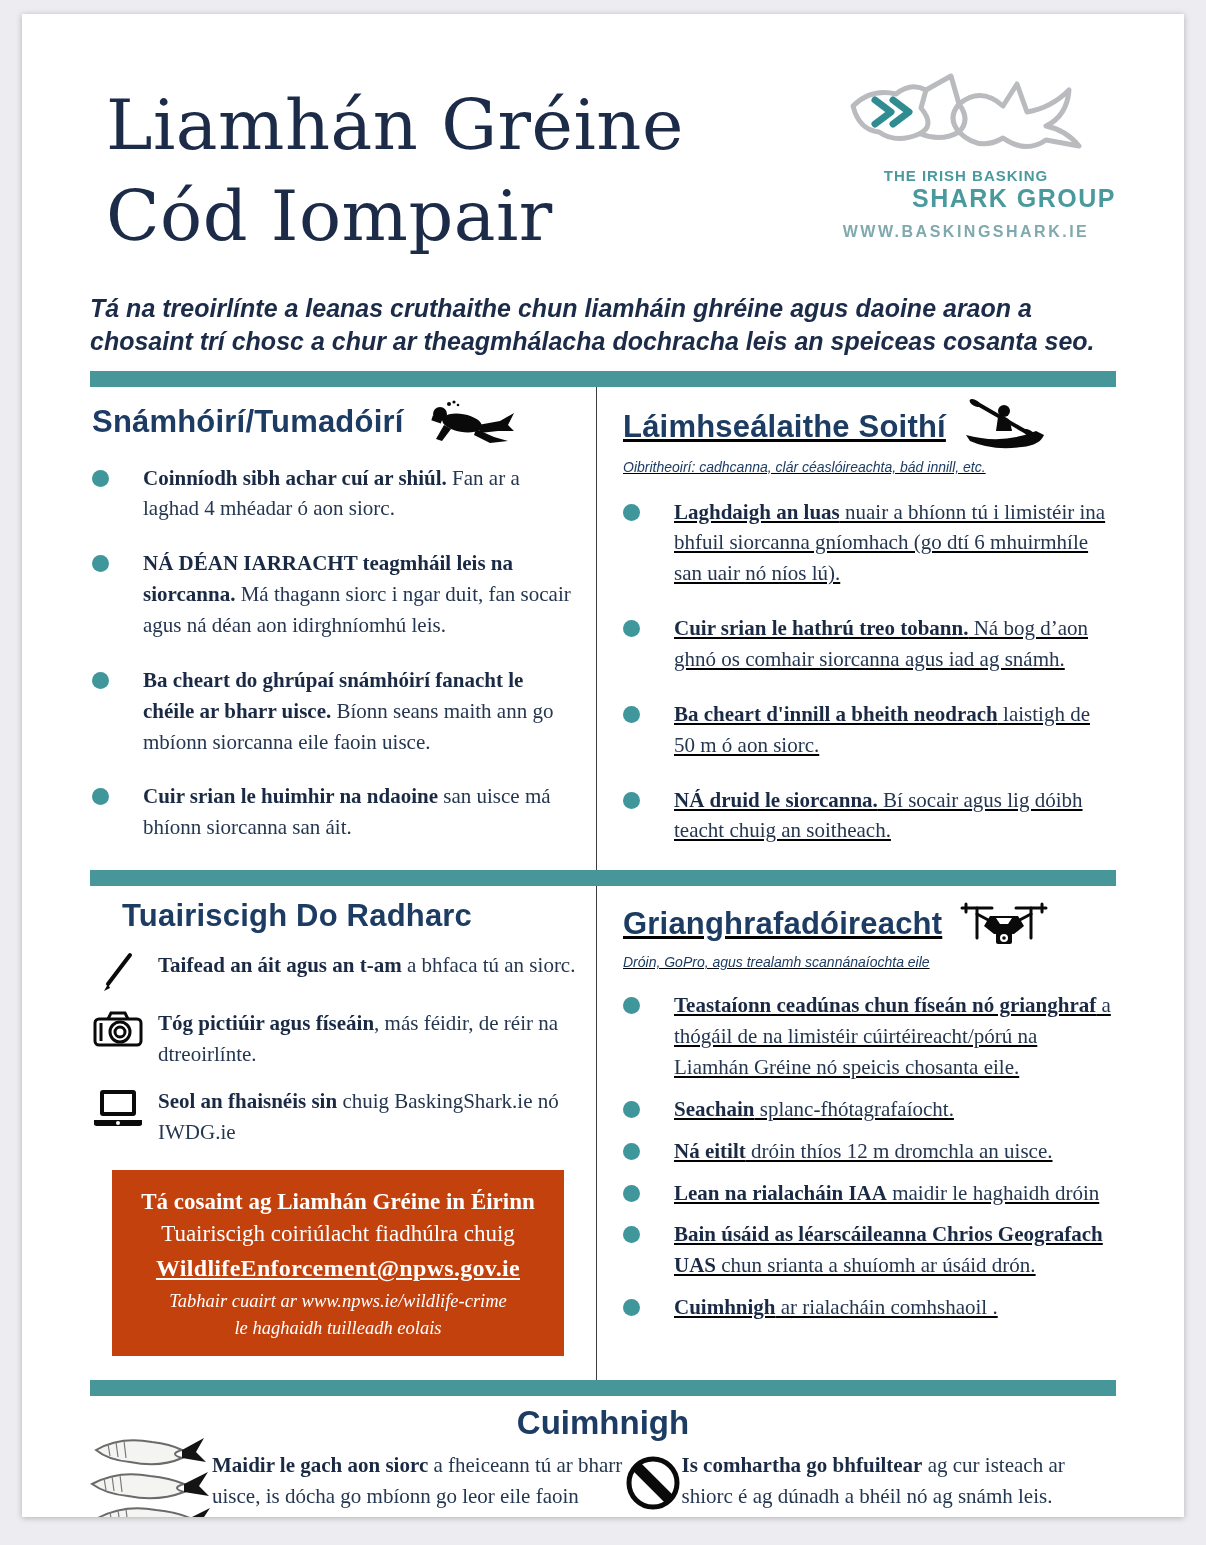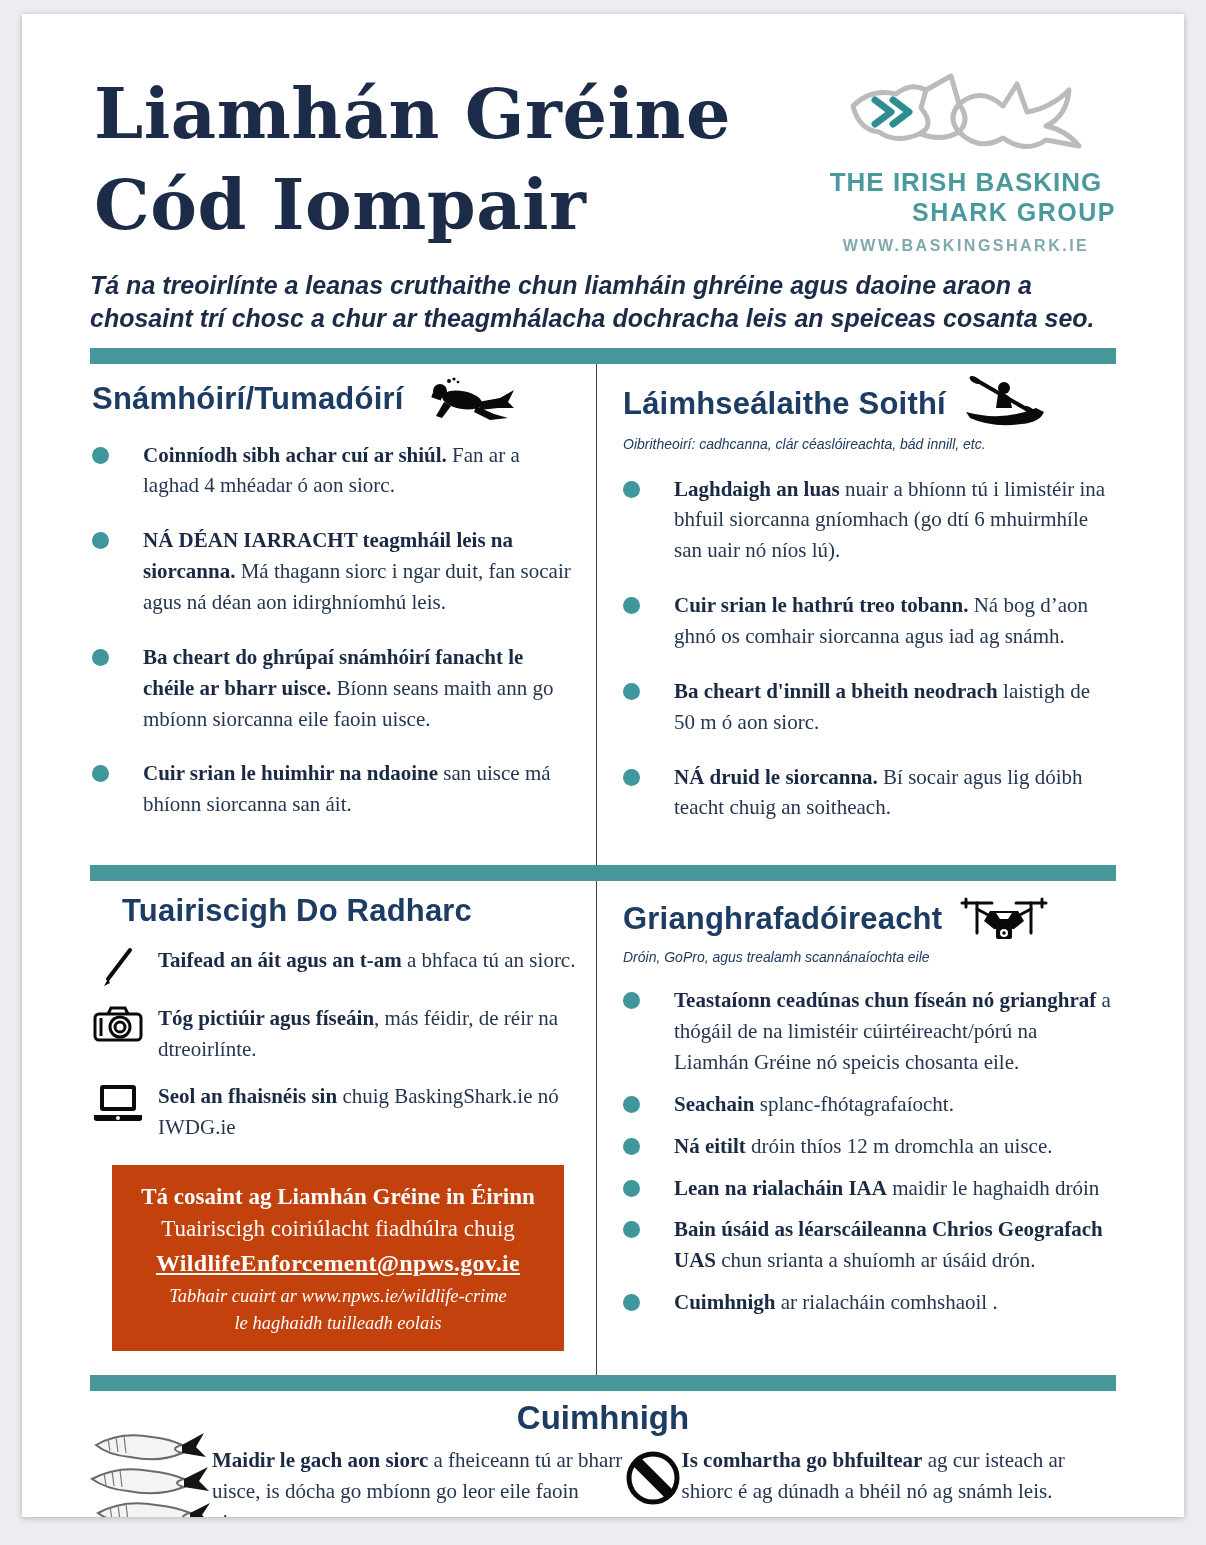--- a/index.html
+++ b/index.html
@@ -1,33 +1,33 @@
 <!DOCTYPE html>
 <html><head>
 <meta charset="utf-8">
 <style>
   html,body{margin:0;padding:0;background:#ededf1;}
   body{width:1206px;height:1545px;overflow:hidden;font-family:"Liberation Serif",serif;}
   .sheet{background:#ffffff;margin:14px 22px;height:1503px;padding:50px 68px 0;box-sizing:border-box;
          box-shadow:0 1px 6px rgba(0,0,0,.25);overflow:hidden;position:relative;}
   
   .hdr{display:flex;align-items:flex-start;}
-  .title{flex:1;font-family:"DejaVu Serif",serif;font-weight:700;color:#1c2b47;
-         font-size:70px;line-height:1.3;margin:4px;letter-spacing:.5px;}
+  .title{flex:1;font-family:"DejaVu Serif",serif;font-weight:400;color:#1c2b47;
+         font-size:70px;line-height:1.3;margin:16px;letter-spacing:.5px;}
   .logo{width:300px;text-align:center;padding-top:4px;}
-  .logo .org1{font-family:"Liberation Sans",sans-serif;font-weight:700;color:#4a9a9d;font-size:26px;letter-spacing:1px;margin-top:4px;}
+  .logo .org1{font-family:"Liberation Sans",sans-serif;font-weight:700;color:#4a9a9d;font-size:15px;letter-spacing:1px;margin-top:4px;}
   .logo .org2{font-family:"Liberation Sans",sans-serif;font-weight:700;color:#4a9a9d;font-size:25px;letter-spacing:1.5px;text-align:right;}
   .logo .site{font-family:"Liberation Sans",sans-serif;font-weight:700;color:#7fa9ad;font-size:16px;letter-spacing:2.5px;margin-top:10px;}
   .intro{font-family:"Liberation Sans",sans-serif;font-style:italic;font-weight:700;color:#1c2b47;
          font-size:25px;line-height:1.33;margin:14px 0 12px;}
   .bar{height:16px;background:#47969a;}
   
   .row{display:grid;grid-template-columns:506px 1fr;}
   .row .colL{padding:10px 18px 0 2px;}
-  .row .colR{border-left:1.5px solid #3c3c3c;padding:10px 0 18px 26px;}
+  .row .colR{border-left:1.5px solid #3c3c3c;padding:10px 0 0 26px;text-decoration:underline;}
   .row1{min-height:452px;}
   .row2{min-height:494px;}
   .sec-head{display:flex;align-items:center;gap:16px;margin:2px 0 0;}
   .sec-head h2{font-family:"Liberation Sans",sans-serif;font-weight:700;color:#1d3c63;font-size:31px;margin:0;letter-spacing:.2px;}
   .sec-sub{font-family:"Liberation Sans",sans-serif;font-style:italic;color:#1d3c63;font-size:14px;margin:4px 0 0;}
   ul.blist{list-style:none;margin:18px 0 0;padding:0;}
   ul.blist li{display:flex;gap:34px;margin-bottom:24px;}
   ul.blist.tight li{margin-bottom:11px;}
   .dot{flex:none;width:17px;height:17px;border-radius:50%;background:#3f969b;margin-top:7px;}
   .btxt{font-size:21px;line-height:1.47;color:#243650;}

